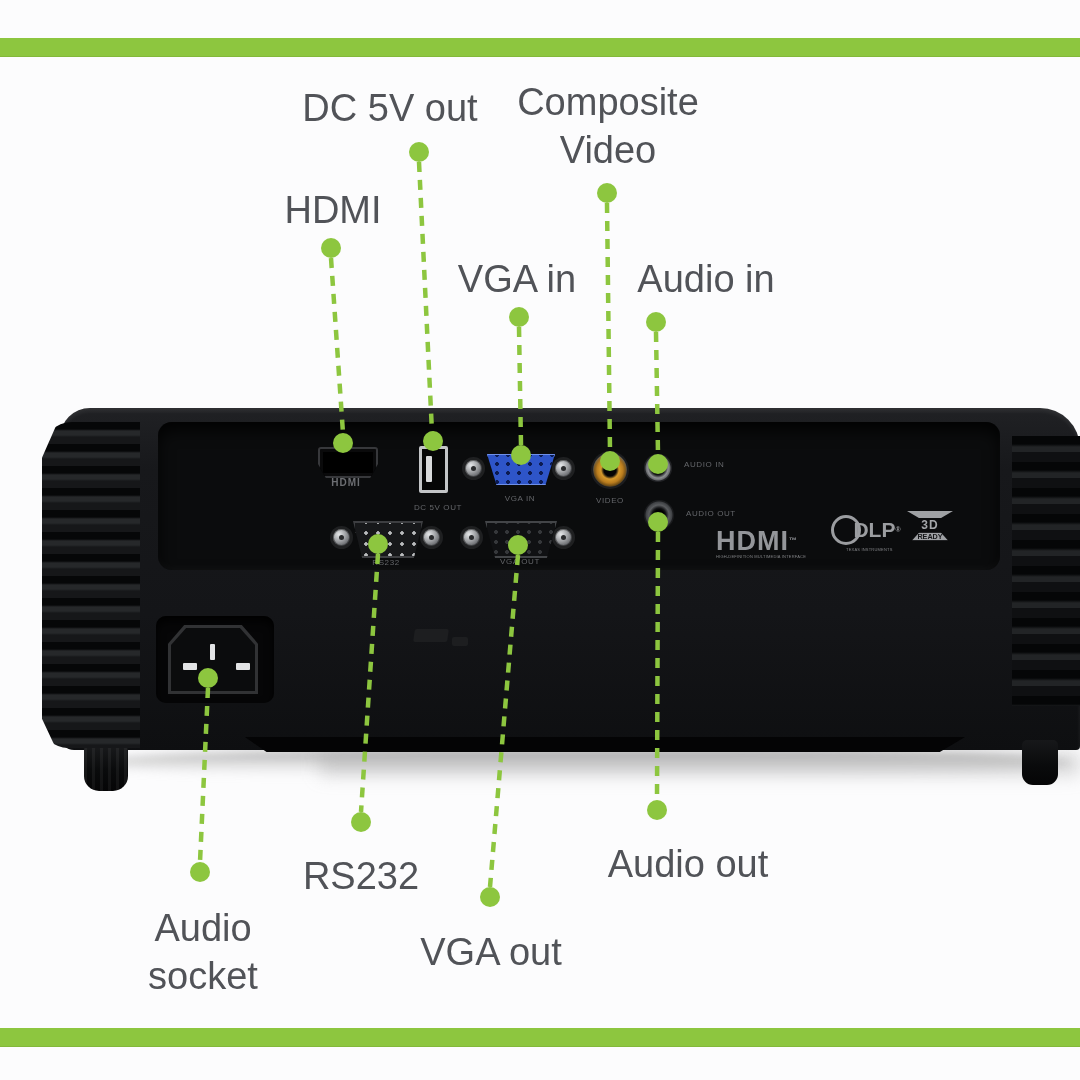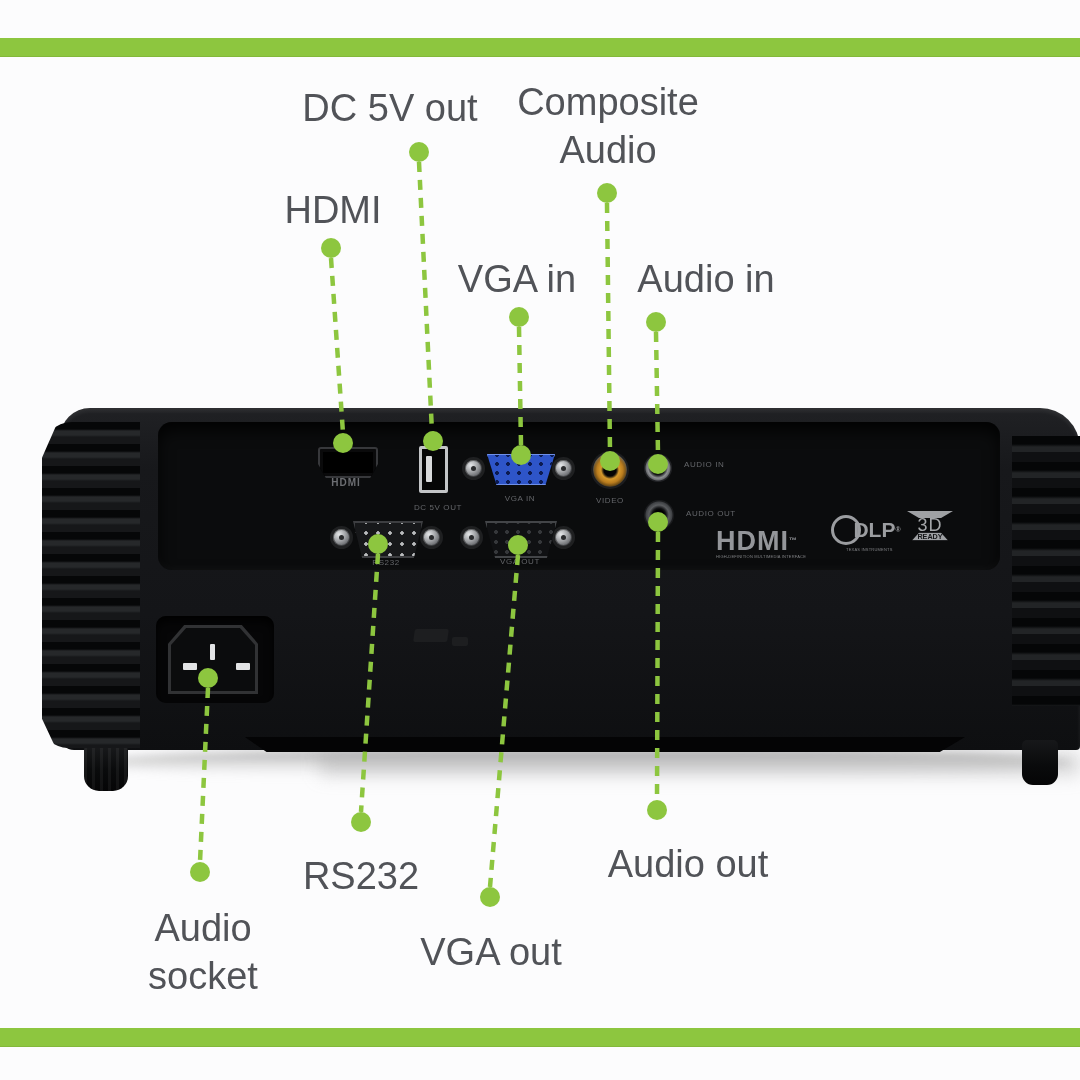--- a/index.html
+++ b/index.html
@@ -98,21 +98,21 @@
   #logo-hdmi sup{font-size:8px;vertical-align:top;}
   .tinyline{font-size:8px;color:#808285;letter-spacing:.4px;transform:scale(.5);transform-origin:0 0;white-space:nowrap;}
   #logo-dlp{left:826px;top:515px;z-index:6;color:#9b9da0;width:80px;text-align:center;}
   #logo-dlp .row{display:flex;align-items:center;justify-content:center;}
   #dlp-circle{width:24px;height:24px;border:3px solid #9b9da0;border-radius:50%;margin-right:-8px;}
   #logo-dlp .big{font-size:21px;font-weight:bold;line-height:24px;}
   #logo-dlp sup{font-size:7px;vertical-align:top;}
   #logo-dlp .tinyline{transform:scale(.5);transform-origin:center top;margin-top:2px;}
   #logo-3d{left:903px;top:511px;z-index:6;width:54px;color:#a4a6a9;text-align:center;}
   #r3d-top{width:46px;height:7px;margin:0 auto;background:#9fa1a4;clip-path:polygon(0 0,100% 0,74% 100%,26% 100%);}
-  #r3d-mid{font-size:18px;font-weight:normal;line-height:14px;letter-spacing:1px;}
+  #r3d-mid{font-size:12px;font-weight:bold;line-height:14px;letter-spacing:1px;}
   #r3d-bot{width:40px;height:9px;margin:0 auto;background:#9fa1a4;clip-path:polygon(20% 0,80% 0,100% 100%,0 100%);
     font-size:8px;font-weight:bold;color:#151618;line-height:9px;transform:scale(.9);}
 
   
   #callout-svg{position:absolute;left:0;top:0;z-index:8;pointer-events:none;}
   .callout-label{position:absolute;z-index:9;transform:translateX(-50%);text-align:center;
     color:#515358;font-size:38px;line-height:48px;white-space:pre-line;}
 </style>
 </head>
 <body>
@@ -207,21 +207,21 @@
       <line x1="658" y1="532" x2="657" y2="800" stroke="#8dc63f" stroke-width="4.5" stroke-dasharray="10 8"></line>
       <circle cx="658" cy="522" r="10" fill="#8dc63f"></circle>
       <circle cx="657" cy="810" r="10" fill="#8dc63f"></circle>
       <line x1="208" y1="688" x2="200" y2="862" stroke="#8dc63f" stroke-width="4.5" stroke-dasharray="10 8"></line>
       <circle cx="208" cy="678" r="10" fill="#8dc63f"></circle>
       <circle cx="200" cy="872" r="10" fill="#8dc63f"></circle>
     </svg>
   <div id="labels">
       <div class="callout-label" style="left: 390px; top: 84px;">DC 5V out</div>
       <div class="callout-label" style="left: 608px; top: 78px;">Composite
-Audio</div>
+Video</div>
       <div class="callout-label" style="left: 333px; top: 186px;">HDMI</div>
       <div class="callout-label" style="left: 517px; top: 255px;">VGA in</div>
       <div class="callout-label" style="left: 706px; top: 255px;">Audio in</div>
       <div class="callout-label" style="left: 361px; top: 852px;">RS232</div>
       <div class="callout-label" style="left: 491px; top: 928px;">VGA out</div>
       <div class="callout-label" style="left: 688px; top: 840px;">Audio out</div>
       <div class="callout-label" style="left: 203px; top: 904px;">Audio
 socket</div>
     </div>
 </div>

